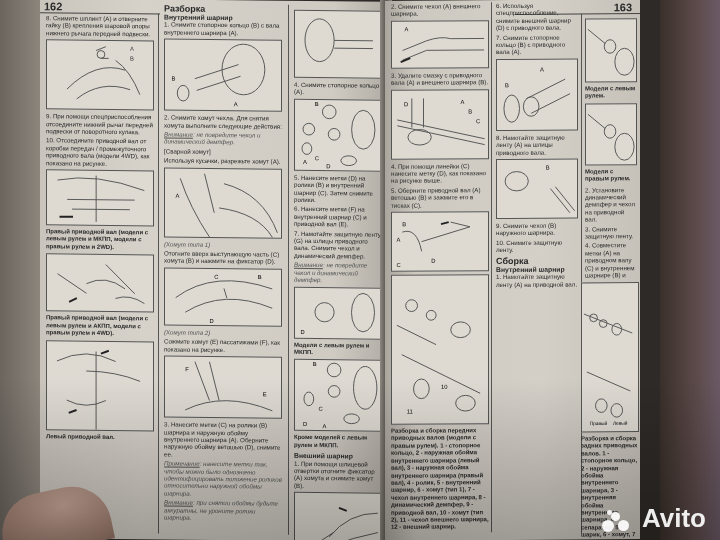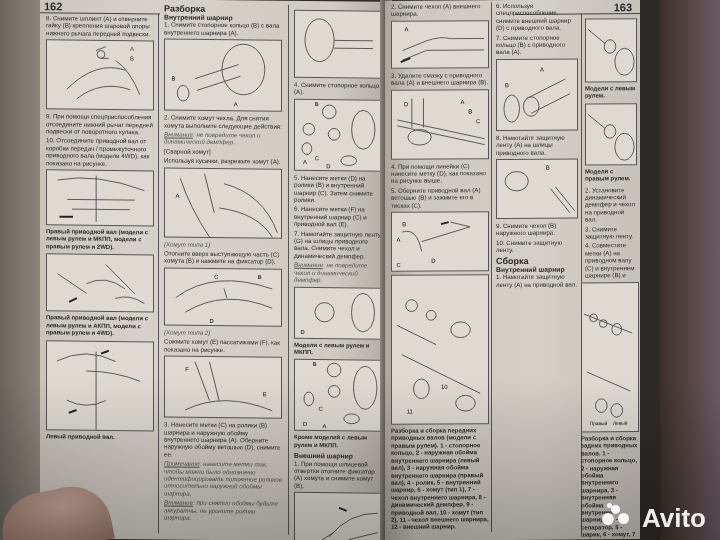--- a/index.html
+++ b/index.html
@@ -18,21 +18,21 @@
   .fig{border:1px solid #555;background:#dedad2;position:relative;margin:3px 0}
   .fig svg{position:absolute;left:0;top:0;width:100%;height:100%}
   .cap{font-weight:bold;font-size:6px;margin-bottom:3px}
   .h-sec{font-weight:bold;font-size:9px;line-height:10px}
   .h-sub{font-weight:bold;font-size:6.8px}
   .note{font-style:italic;color:#555}
   .note u{text-decoration:underline}
   p{margin-bottom:2px}
   .vrule{position:absolute;width:1px;background:#555}
   .thumb{position:absolute;left:0;top:490px;width:110px;height:60px;border-radius:40px 40px 0 0;background:radial-gradient(ellipse at 60% 30%,#c9a99a,#8e6d60);transform:rotate(-12deg)}
-  .avito{position:absolute;right:14px;bottom:6px;display:flex;align-items:flex-start;gap:12px;color:#fff;font-size:26px;font-weight:bold;opacity:.92}
+  .avito{position:absolute;right:14px;bottom:6px;display:flex;align-items:flex-end;gap:12px;color:#fff;font-size:26px;font-weight:bold;opacity:.92}
   .avito .dots{position:relative;width:28px;height:24px}
   .avito .dots span{position:absolute;border-radius:50%;background:#fff}
   .shadow{position:absolute;left:0;top:0;width:720px;height:540px;background:linear-gradient(180deg,rgba(0,0,0,0) 70%,rgba(0,0,0,.25) 100%);pointer-events:none}
 </style>
 </head>
 <body>
 
 <div class="bg-left"></div>
 <div class="bg-right"></div>
 

